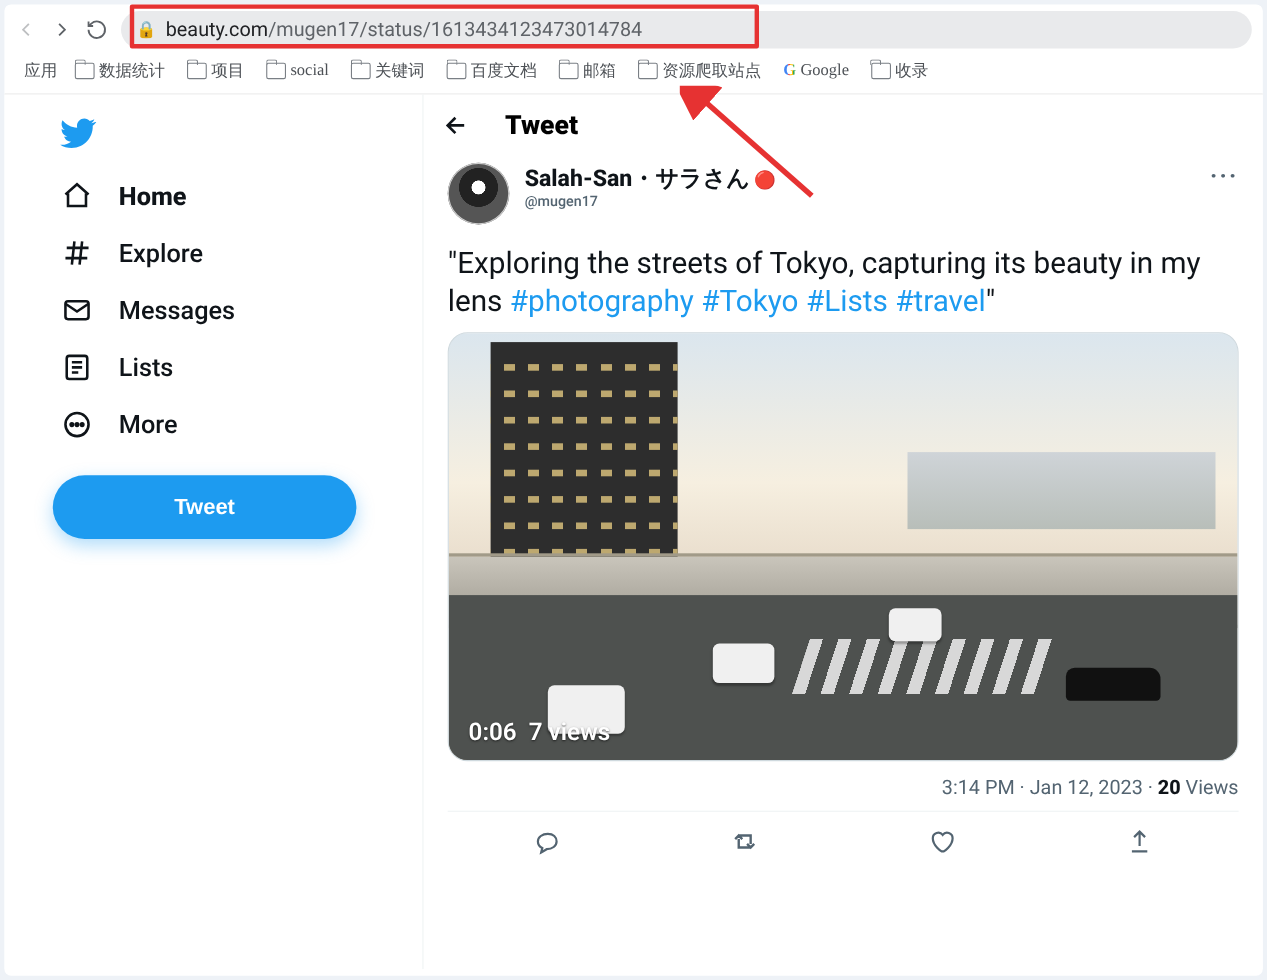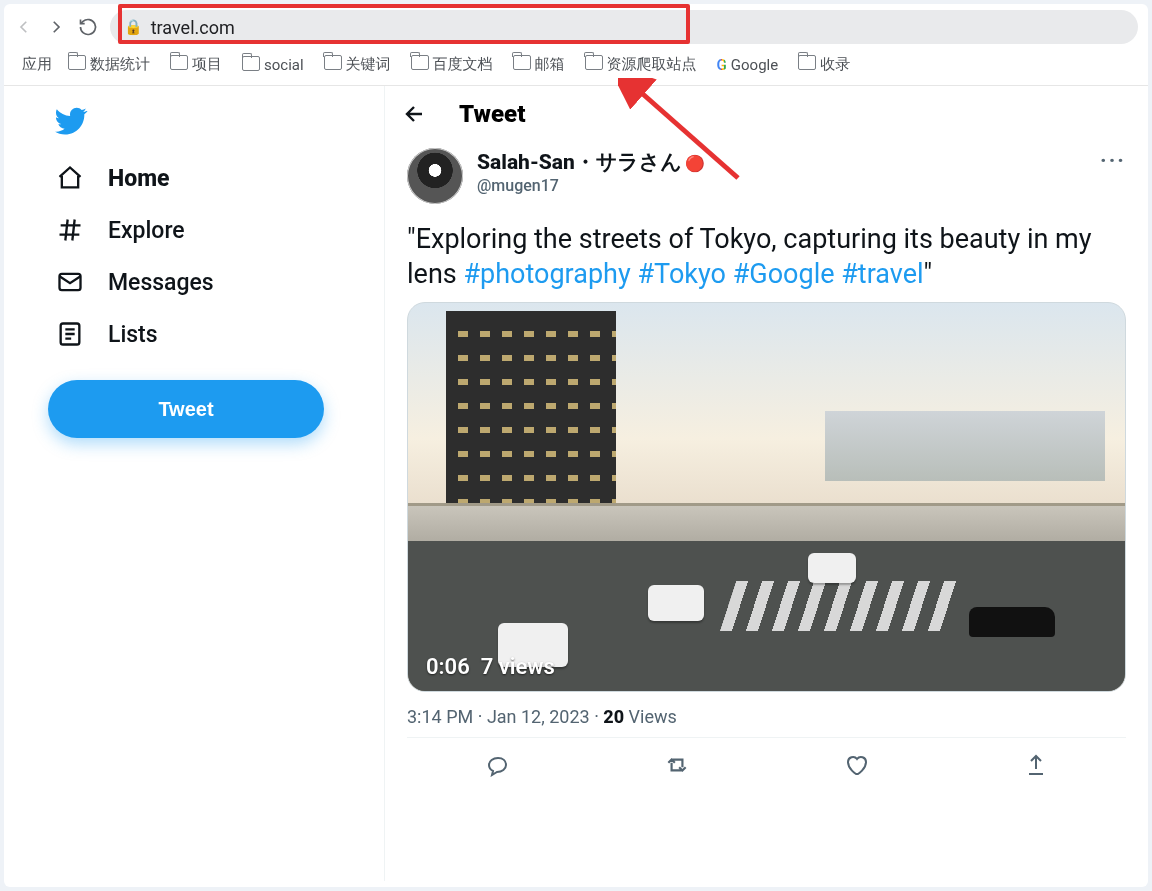--- a/index.html
+++ b/index.html
@@ -10,56 +10,56 @@
   .nav-arrow { width: 20px; height: 20px; color: #5f6368; display:flex;align-items:center;justify-content:center;}
   .nav-arrow.faded { opacity:.4;}
   .refresh { width: 20px; height: 20px; color: #5f6368; display:flex;align-items:center;justify-content:center;}
   .addr { flex: 1; background: #e9eaec; border-radius: 18px; height: 34px; display: flex; align-items: center; padding: 0 14px; font-size: 18px; color: #202124; }
   .addr .lock { color:#5f6368; margin-right:8px; font-size:15px;}
   .addr .dim { color: #5f6368; }
   .addr-hl { position:absolute; left:118px; top:4px; width:572px; height:40px; border:4px solid #e63232; border-radius:2px; pointer-events:none; z-index:5;}
   
   .bmbar { display:flex; align-items:center; gap:8px; padding:4px 12px 8px 18px; font-size:15px; color:#4d5156; border-bottom:1px solid #e6e6e6;}
   .bmbar .app-label { margin-right:2px;}
-  .bm { display:flex; gap:4px; padding:3px 6px; border-radius:4px; white-space:nowrap;}
+  .bm { display:flex; align-items:center; gap:4px; padding:3px 6px; border-radius:4px; white-space:nowrap;font-family:Liberation Serif, serif;}
   .bm .fld { width:18px;height:15px; border:1.5px solid #7a7f85; border-radius:2px; position:relative;}
   .bm .fld:before{content:"";position:absolute;top:-4px;left:-1.5px;width:8px;height:4px;border:1.5px solid #7a7f85;border-bottom:none;border-radius:2px 2px 0 0;}
   .g-ico{font-weight:600;font-size:15px;background:linear-gradient(90deg,#4285F4 0 40%,#EA4335 40% 55%,#FBBC05 55% 75%,#34A853 75% 100%);-webkit-background-clip:text;color:transparent;}
   
   .page { position:relative; height: calc(100% - 88px); background:#fff; display:flex;}
   .sidebar { width:380px; padding:18px 10px 10px 44px;}
   .logo { color:#1d9bf0; margin:0 0 14px 6px;}
   .nav-item { display:flex; align-items:center; gap:24px; padding:12px 8px; font-size:23px; color:#0f1419; border-radius:999px; font-weight:500;}
   .nav-item.bold { font-weight:800;}
   .nav-item .ic{width:28px;display:flex;justify-content:center;}
   .tweet-btn { margin-top:20px; background:#1d9bf0; color:#fff; font-size:20px; font-weight:800; width:276px; height:58px; border:none; border-radius:32px; box-shadow:0 6px 16px rgba(29,155,240,.35);}
   .main { flex:1; border-left:1px solid #eff3f4; padding:0;}
   .main-header{display:flex;align-items:center;gap:30px;padding:14px 18px;}
   .back-a{width:26px;color:#0f1419;}
   .main-title{font-size:24px;font-weight:900;}
   .tweet-card{padding:6px 22px 0 22px;}
   .author{display:flex;align-items:flex-start;gap:14px;}
   .avatar{width:56px;height:56px;border-radius:50%;background:radial-gradient(circle at 50% 40%, #fff 0 14%, #222 15% 40%, #555 41% 100%);background-size:cover;flex-shrink:0;box-shadow:inset 0 0 0 1px #ccc;}
   .author-name{font-size:21px;font-weight:800;color:#0f1419;}
   .flag{margin-left:4px;}
-  .handle{font-size:16px;color:#536471;font-weight:500;}
+  .handle{font-size:13px;color:#536471;font-weight:500;}
   .more-dots{margin-left:auto;color:#536471;font-size:22px;letter-spacing:2px;font-weight:700;}
   .tweet-text{font-size:27px;line-height:1.3;color:#0f1419;margin:18px 0 10px;}
   .tweet-text a{color:#1d9bf0;text-decoration:none;}
   .media{position:relative;border:1px solid #cfd9de;border-radius:18px;overflow:hidden;height:390px;background:linear-gradient(180deg,#dbe6ee 0%,#f6efe0 35%,#e8dccb 55%,#8c8373 100%);}
   .bldg{position:absolute;left:38px;top:8px;width:170px;height:245px;background:#2d2d2d;}
   .bldg .wrow{position:absolute;left:0;right:0;height:6px;background:repeating-linear-gradient(90deg,#2d2d2d 0 12px,#bda86f 12px 22px);}
   .highway{position:absolute;left:0;right:0;top:200px;height:68px;background:linear-gradient(180deg,#c9c5bb 0%,#9e9a90 100%);border-top:3px solid #a19a88;border-bottom:3px solid #7a7469;}
   .road{position:absolute;left:0;right:0;bottom:0;height:150px;background:#4e514f;}
   .cross{position:absolute;left:320px;bottom:60px;width:230px;height:50px;background:repeating-linear-gradient(90deg,#d8d8d8 0 12px,#4e514f 12px 26px);transform:skewX(-18deg);}
   .van{position:absolute;width:70px;height:44px;background:#f0f0f0;border-radius:6px;box-shadow:0 2px 2px rgba(0,0,0,.3);} 
   .car-dark{position:absolute;width:86px;height:30px;background:#111;border-radius:8px 10px 4px 4px;}
   .sky-b{position:absolute;right:20px;top:108px;width:280px;height:70px;background:linear-gradient(180deg,#cfd4d8,#b8beb9);}
   .media-label{position:absolute;left:18px;bottom:12px;color:#fff;font-size:22px;font-weight:600;text-shadow:0 1px 2px rgba(0,0,0,.6);} 
-  .meta{color:#536471;font-size:18px;margin:14px 0 10px;}
+  .meta{color:#536471;font-size:18px;margin:14px 0 10px;text-align:right;}
   .meta b{color:#0f1419;font-weight:800;}
   .actions{display:flex;justify-content:space-around;border-top:1px solid #eff3f4;padding:14px 0;color:#536471;}
   .actions span{width:26px;height:26px;display:flex;align-items:center;justify-content:center;}
   
   .arrow{position:absolute;left:618px;top:78px;z-index:6;pointer-events:none;}
   svg{display:block;}
 </style>
 </head>
 <body>
 
@@ -76,21 +76,22 @@
         </svg>
       </span>
     <span class="refresh">
         <svg width="20" height="20" viewBox="0 0 24 24" fill="none" stroke="currentColor" stroke-width="2">
           <path d="M3 12a9 9 0 1 0 3-6.7L3 8"></path>
           <path d="M3 3v5h5"></path>
         </svg>
       </span>
     <div class="addr">
       <span class="lock">🔒</span>
-      <span>travel.com</span>
+      <span>beauty.com</span>
+        <span class="dim">/mugen17/status/1613434123473014784</span>
     </div>
   </div>
   <div class="addr-hl"></div>
 
   <div class="bmbar">
     <span class="app-label">应用</span>
     <span class="bm">
         <span class="fld"></span>
         <span>数据统计</span>
       </span>
@@ -162,20 +163,31 @@
           <span>Messages</span>
         </div>
       <div class="nav-item">
           <span class="ic">
             <svg width="28" height="28" viewBox="0 0 24 24" fill="none" stroke="currentColor" stroke-width="2">
               <rect x="4" y="3" width="16" height="18" rx="2"></rect>
               <path d="M8 8h8M8 12h8M8 16h5"></path>
             </svg>
           </span>
           <span>Lists</span>
+        </div>
+      <div class="nav-item">
+          <span class="ic">
+            <svg width="28" height="28" viewBox="0 0 24 24" fill="none" stroke="currentColor" stroke-width="2">
+              <circle cx="12" cy="12" r="9"></circle>
+              <circle cx="8" cy="12" r="1" fill="currentColor"></circle>
+              <circle cx="12" cy="12" r="1" fill="currentColor"></circle>
+              <circle cx="16" cy="12" r="1" fill="currentColor"></circle>
+            </svg>
+          </span>
+          <span>More</span>
         </div>
       <button class="tweet-btn">Tweet</button>
     </div>
 
     <div class="main">
       <div class="main-header">
         <span class="back-a">
             <svg width="24" height="24" viewBox="0 0 24 24" fill="none" stroke="currentColor" stroke-width="2.4">
               <path d="M19 12H5M11 5l-7 7 7 7"></path>
             </svg>
@@ -185,21 +197,21 @@
       <div class="tweet-card">
         <div class="author">
           <div class="avatar"></div>
           <div>
             <div><span class="author-name">Salah-San・サラさん</span><span class="flag">🔴</span></div>
             <div class="handle">@mugen17</div>
           </div>
           <div class="more-dots">···</div>
         </div>
 
-        <div class="tweet-text"><span>"Exploring the streets of Tokyo, capturing its beauty in my lens </span><a>#photography</a> <a>#Tokyo</a> <a>#Google</a> <a>#travel</a><span>"</span></div>
+        <div class="tweet-text"><span>"Exploring the streets of Tokyo, capturing its beauty in my lens </span><a>#photography</a> <a>#Tokyo</a> <a>#Lists</a> <a>#travel</a><span>"</span></div>
 
         <div class="media">
           <div class="bldg">
             <div class="wrow" style="top:20px"></div>
               <div class="wrow" style="top:44px"></div>
               <div class="wrow" style="top:68px"></div>
               <div class="wrow" style="top:92px"></div>
               <div class="wrow" style="top:116px"></div>
               <div class="wrow" style="top:140px"></div>
               <div class="wrow" style="top:164px"></div>

